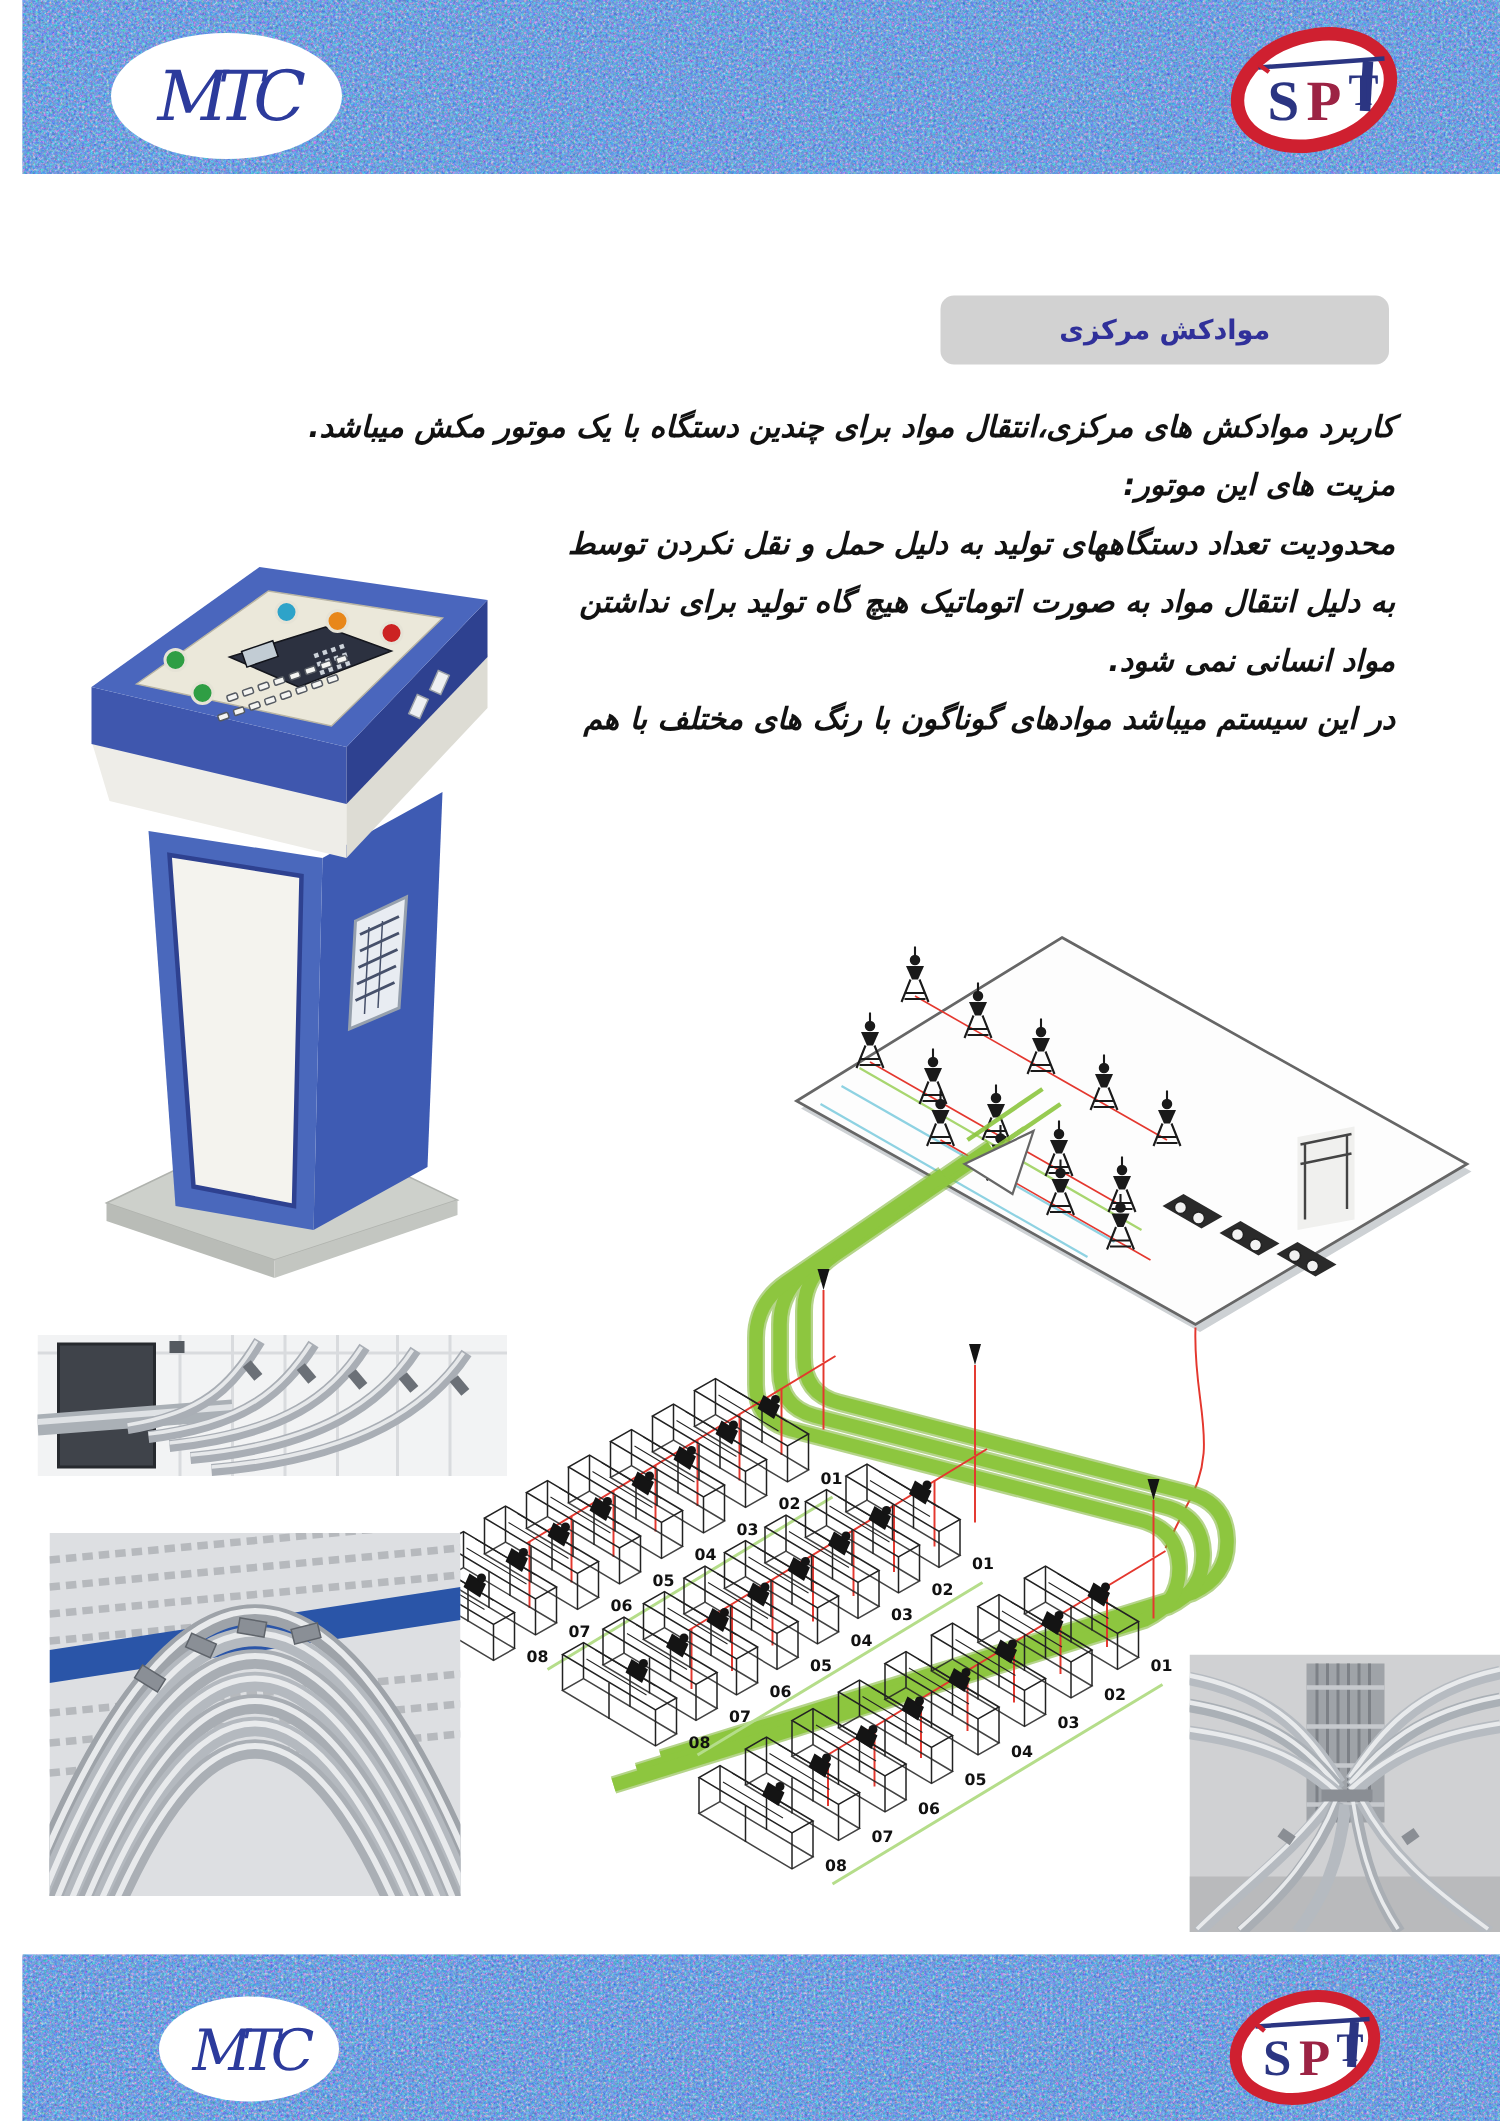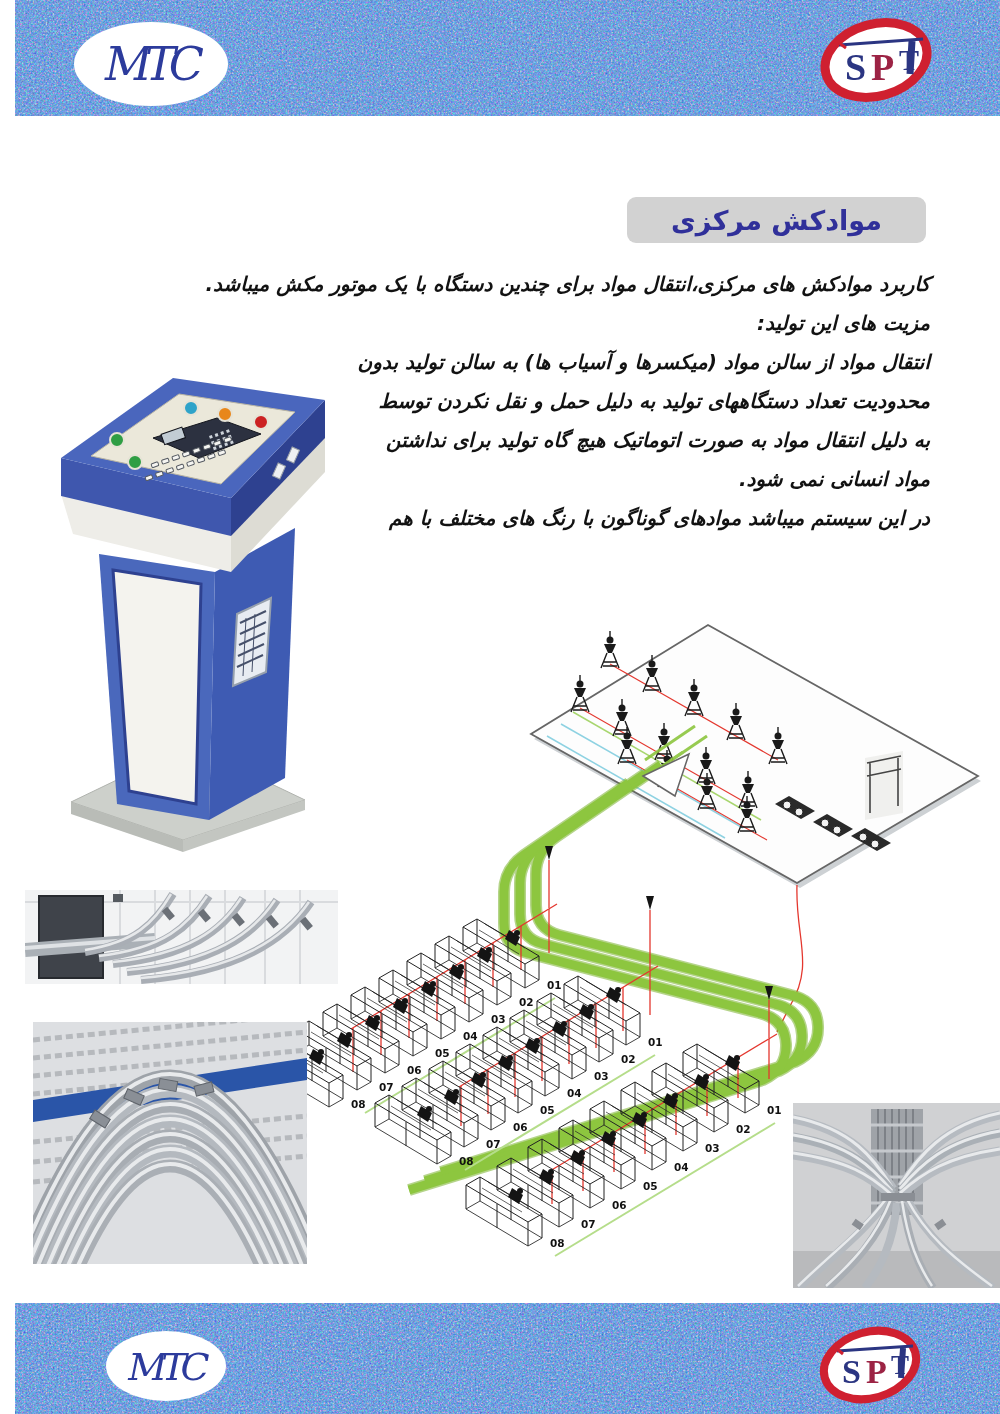--- a/index.html
+++ b/index.html
@@ -5,21 +5,21 @@
   html,body{margin:0;padding:0;background:#9aa0a6;}
   .page{position:relative;width:1000px;height:1414px;background:#ffffff;overflow:hidden;
         font-family:"DejaVu Sans","Liberation Sans",sans-serif;margin:0 auto;}
   .abs{position:absolute;margin-left:15px;}
   
   .banner{left:0;width:1000px;}
   .banner svg{display:block;}
   
   .title-box{left:612px;top:197px;width:299px;height:46px;background:#d2d2d2;border-radius:9px;
              display:flex;align-items:center;justify-content:center;}
-  .title-box span{color:#30309a;font-size:27px;font-weight:700;direction:rtl;}
+  .title-box span{color:#30309a;font-size:18px;font-weight:700;direction:rtl;}
   
   .body-text{left:150px;top:265px;width:765px;direction:rtl;text-align:right;color:#121212;}
   .body-text .ln{height:39px;line-height:39px;font-size:20px;font-weight:700;white-space:nowrap;font-style:italic;}
 </style>
 </head>
 <body>
 
 <div class="page">
 
   <div class="abs banner" style="top:0;height:116px;">
@@ -56,22 +56,21 @@
       </g>
     </svg>
   </div>
 
   <div class="abs title-box">
     <span>موادکش مرکزی</span>
   </div>
 
   <div class="abs body-text">
     <div class="ln">کاربرد موادکش های مرکزی،انتقال مواد برای چندین دستگاه با یک موتور مکش میباشد.</div>
-    <div class="ln">مزیت های این تولید:</div>
-    <div class="ln">انتقال مواد از سالن مواد (میکسرها و آسیاب ها) به سالن تولید بدون</div>
+    <div class="ln">مزیت های این موتور:</div>
     <div class="ln">محدودیت تعداد دستگاههای تولید به دلیل حمل و نقل نکردن توسط</div>
     <div class="ln">به دلیل انتقال مواد به صورت اتوماتیک هیچ گاه تولید برای نداشتن</div>
     <div class="ln">مواد انسانی نمی شود.</div>
     <div class="ln">در این سیستم میباشد موادهای گوناگون با رنگ های مختلف با هم</div>
   </div>
 
   <div class="abs" style="left:18px;top:358px;">
     <svg width="305" height="494" viewBox="0 0 305 494">
 
       <polygon points="38,444 150,482 272,442 226,420 92,418" fill="#cdd0cb" stroke="#b0b3ae" stroke-width="1"></polygon>

